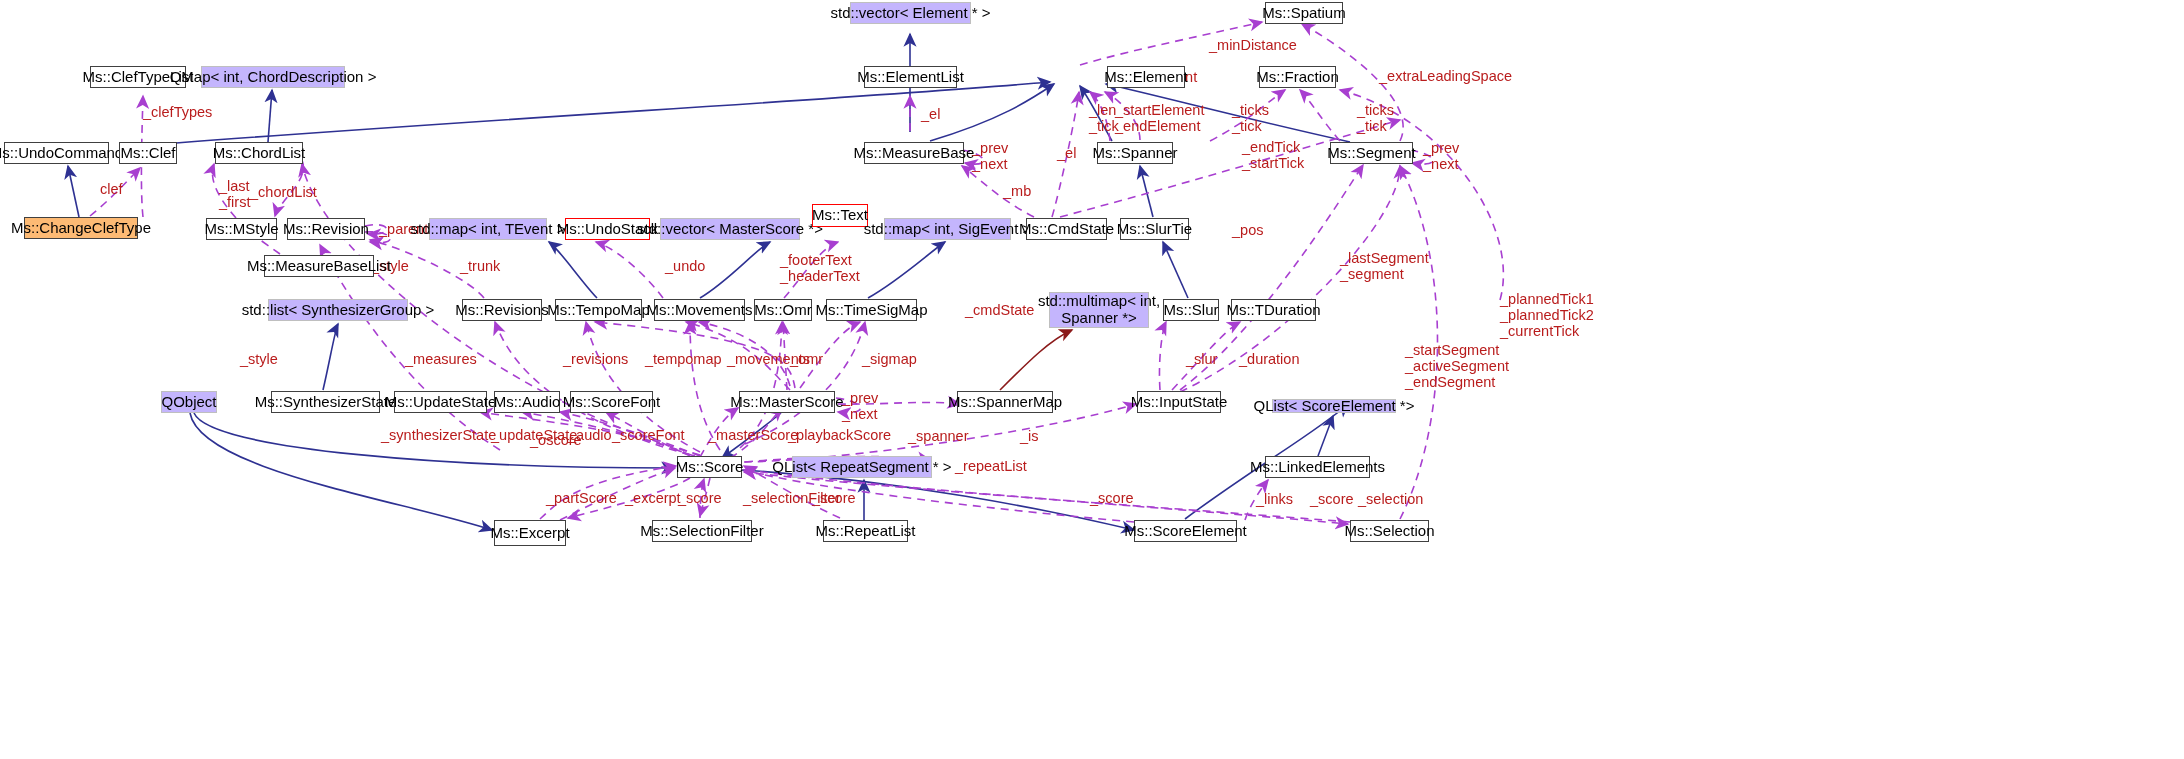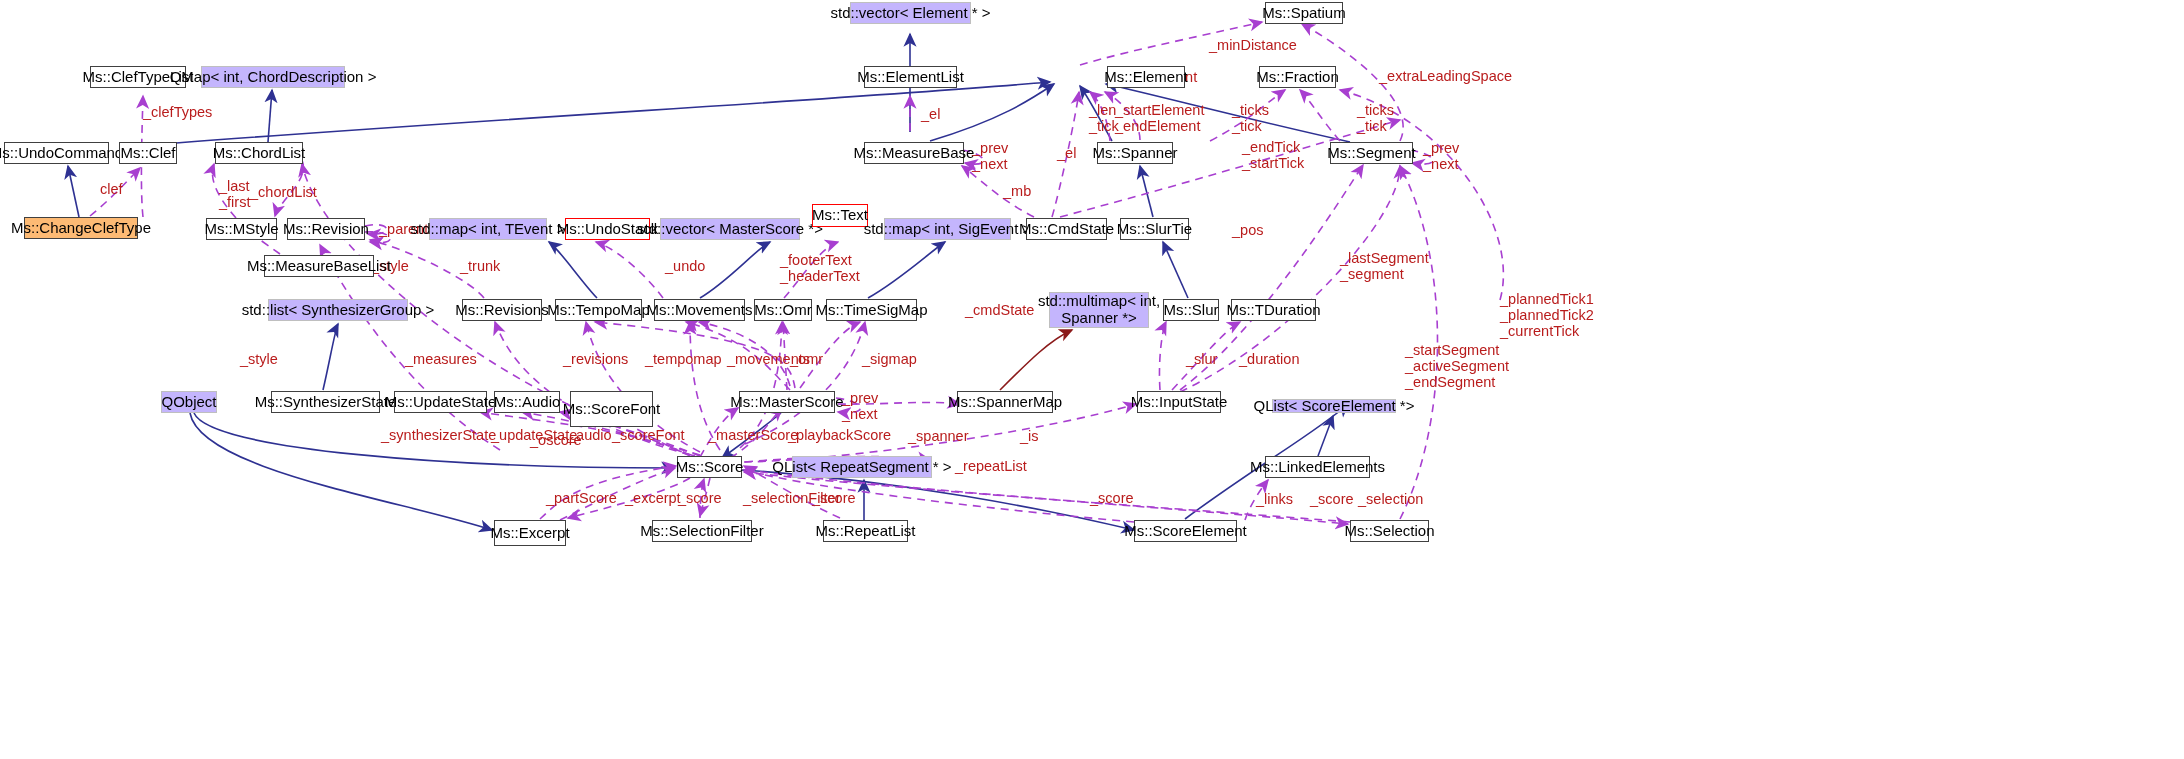--- a/index.html
+++ b/index.html
@@ -203,21 +203,21 @@
       <div class="node solid" style="left: 754px; top: 299px; width: 58px; height: 22px;">Ms::Omr</div>
       <div class="node solid" style="left: 826px; top: 299px; width: 91px; height: 22px;">Ms::TimeSigMap</div>
       <div class="node light" style="left: 1049px; top: 292px; width: 100px; height: 36px;">std::multimap&lt; int,
 Spanner *&gt;</div>
       <div class="node solid" style="left: 1163px; top: 299px; width: 56px; height: 22px;">Ms::Slur</div>
       <div class="node solid" style="left: 1231px; top: 299px; width: 85px; height: 22px;">Ms::TDuration</div>
       <div class="node light" style="left: 161px; top: 391px; width: 56px; height: 22px;">QObject</div>
       <div class="node solid" style="left: 271px; top: 391px; width: 109px; height: 22px;">Ms::SynthesizerState</div>
       <div class="node solid" style="left: 394px; top: 391px; width: 93px; height: 22px;">Ms::UpdateState</div>
       <div class="node solid" style="left: 494px; top: 391px; width: 66px; height: 22px;">Ms::Audio</div>
-      <div class="node solid" style="left: 570px; top: 391px; width: 83px; height: 36px; text-align: right;">Ms::ScoreFont</div>
+      <div class="node solid" style="left: 570px; top: 391px; width: 83px; height: 22px; text-align: right;">Ms::ScoreFont</div>
       <div class="node solid" style="left: 739px; top: 391px; width: 96px; height: 22px;">Ms::MasterScore</div>
       <div class="node solid" style="left: 957px; top: 391px; width: 96px; height: 22px;">Ms::SpannerMap</div>
       <div class="node solid" style="left: 1137px; top: 391px; width: 84px; height: 22px;">Ms::InputState</div>
       <div class="node light" style="left: 1272px; top: 399px; width: 124px; height: 14px;">QList&lt; ScoreElement *&gt;</div>
       <div class="node solid" style="left: 1265px; top: 456px; width: 105px; height: 22px;">Ms::LinkedElements</div>
       <div class="node solid" style="left: 677px; top: 456px; width: 65px; height: 22px;">Ms::Score</div>
       <div class="node light" style="left: 792px; top: 456px; width: 140px; height: 22px;">QList&lt; RepeatSegment * &gt;</div>
       <div class="node solid" style="left: 494px; top: 520px; width: 72px; height: 26px;">Ms::Excerpt</div>
       <div class="node solid" style="left: 652px; top: 520px; width: 100px; height: 22px;">Ms::SelectionFilter</div>
       <div class="node solid" style="left: 823px; top: 520px; width: 85px; height: 22px;">Ms::RepeatList</div>

